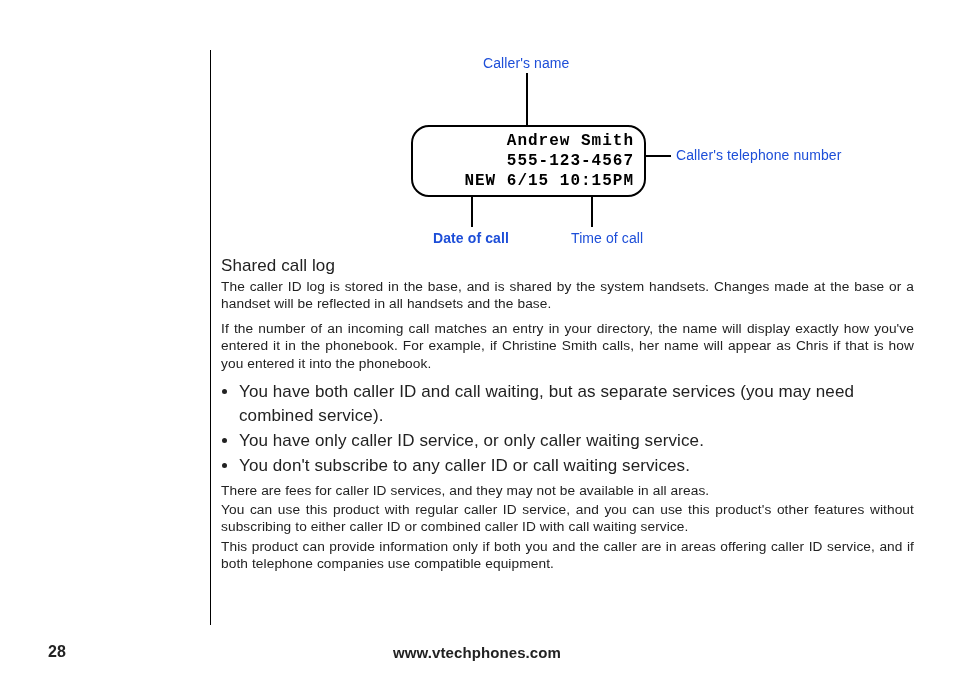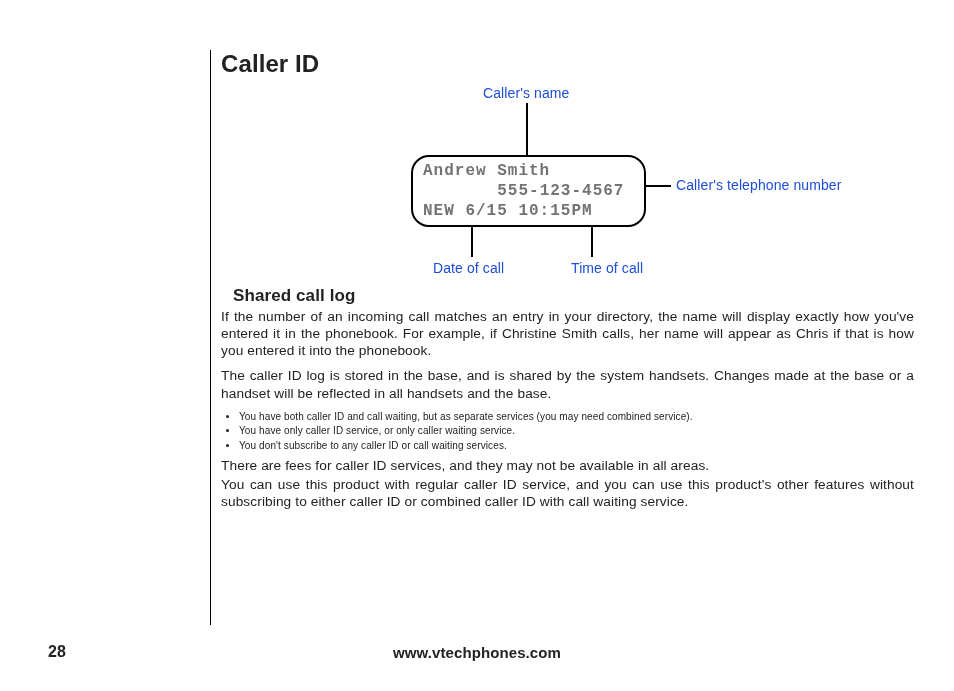--- a/index.html
+++ b/index.html
@@ -41,47 +41,48 @@
     left: 190px;
     top: 75px;
     width: 235px;
     height: 72px;
     border: 2.5px solid #000;
     border-radius: 18px;
     box-sizing: border-box;
     padding: 4px 10px;
     font-family: "Courier New", monospace;
     font-weight: bold;
-    color: #737373;
+    color: #000000;
     font-size: 16px;
     line-height: 20px;
     letter-spacing: 1px;
     white-space: pre;
+    text-align: right;
   }
   .dlabel { position: absolute; font-size: 14px; color: #1d4ed8; }
   .dline { position: absolute; background: #000; }
   .vline { width: 1.5px; }
   .hline { height: 1.5px; }
 
   h2 {
-    margin: 6px 0 2px 12px;
+    margin: 6px 0 2px 0;
     font-size: 17px;
-    font-weight: bold;
+    font-weight: normal;
   }
   p {
     margin: 0 0 8px 0;
     font-size: 13.7px;
     line-height: 1.25;
     text-align: justify;
   }
   p.tight { margin-bottom: 2px; }
   ul {
     margin: 0 0 4px 0;
     padding-left: 18px;
-    font-size: 10px;
+    font-size: 17px;
     line-height: 1.45;
   }
   .pagenum {
     position: absolute;
     left: 48px;
     bottom: 30px;
     font-size: 16px;
     font-weight: bold;
   }
   .url {
@@ -93,48 +94,48 @@
     font-size: 15px;
     font-weight: bold;
   }
 </style>
 </head>
 <body>
 
 <div class="page">
   <div class="content">
 
-    <h1>Caller ID</h1>
 
     <div class="diagram">
 
       <div class="dlabel" style="left:262px; top:5px;">Caller's name</div>
       <div class="dline vline" style="left:305px; top:23px; height:52px;"></div>
 
       <div class="lcd"><span>Andrew Smith</span>
        <span>555-123-4567</span>
 <span>NEW 6/15 10:15PM</span></div>
 
       <div class="dline hline" style="left:425px; top:105px; width:25px;"></div>
       <div class="dlabel" style="left:455px; top:97px;">Caller's telephone number</div>
 
       <div class="dline vline" style="left:250px; top:147px; height:30px;"></div>
-      <div class="dlabel" style="left:212px; top:180px;">Date of call</div>
+      <div class="dlabel" style="left:212px; top:180px;font-weight:bold;">Date of call</div>
 
       <div class="dline vline" style="left:370px; top:147px; height:30px;"></div>
       <div class="dlabel" style="left:350px; top:180px;">Time of call</div>
     </div>
 
     <h2>Shared call log</h2>
+    <p>The caller ID log is stored in the base, and is shared by the system handsets. Changes made at the base or a handset will be reflected in all handsets and the base.</p>
     <p>If the number of an incoming call matches an entry in your directory, the name will display exactly how you've entered it in the phonebook. For example, if Christine Smith calls, her name will appear as Chris if that is how you entered it into the phonebook.</p>
-    <p>The caller ID log is stored in the base, and is shared by the system handsets. Changes made at the base or a handset will be reflected in all handsets and the base.</p>
     <ul>
       <li>You have both caller ID and call waiting, but as separate services (you may need combined service).</li>
       <li>You have only caller ID service, or only caller waiting service.</li>
       <li>You don't subscribe to any caller ID or call waiting services.</li>
     </ul>
     <p class="tight">There are fees for caller ID services, and they may not be available in all areas.</p>
     <p class="tight">You can use this product with regular caller ID service, and you can use this product's other features without subscribing to either caller ID or combined caller ID with call waiting service.</p>
+    <p>This product can provide information only if both you and the caller are in areas offering caller ID service, and if both telephone companies use compatible equipment.</p>
   </div>
 
   <div class="pagenum">28</div>
   <div class="url">www.vtechphones.com</div>
 </div>
 
 </body></html>

